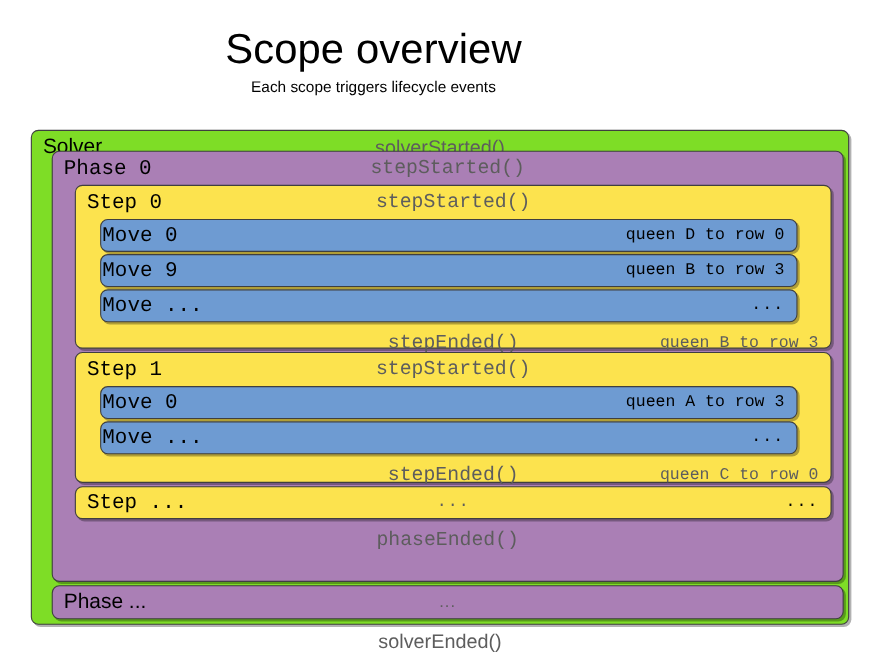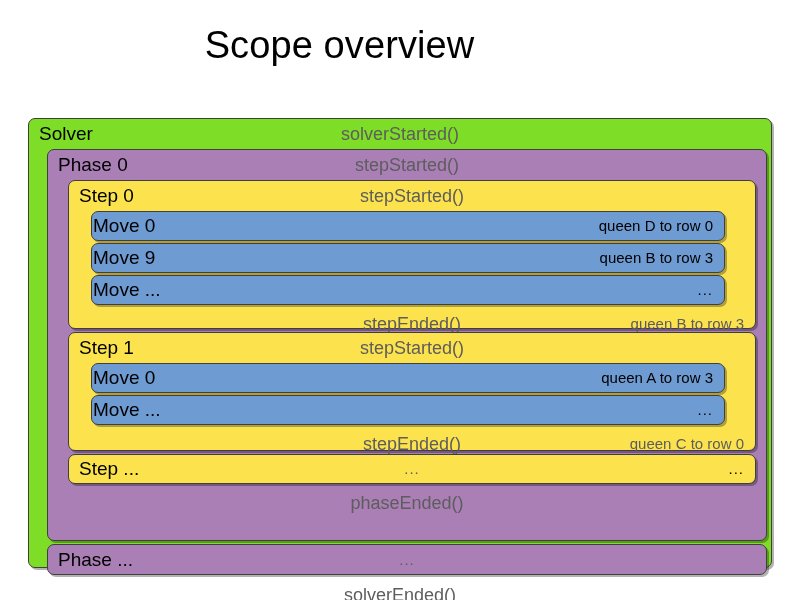--- a/index.html
+++ b/index.html
@@ -142,34 +142,35 @@
   }
   .move-box .row { height: 28px; line-height: 28px; }
   .move-box .row .name { font-size: 19px; left: 1px; }
   .move-box .row .detail { font-size: 15px; right: 11px; }
 </style>
 </head>
 <body>
 
 <div id="header">
   <div id="page-title">Scope overview</div>
+  <div id="page-subtitle">Each scope triggers lifecycle events</div>
 </div>
 
 <div id="diagram">
 
   <div class="scope solver" style="height:450px;">
 
-    <div class="row" style="height:30px;">
+    <div class="row" style="height:18px;">
       <span class="name">Solver</span>
       <span class="event">solverStarted()</span>
     </div>
 
     <div class="inner-wrap phase-wrap">
 
-      <div class="scope phase" style="height:392px;">
+      <div class="scope phase" style="height:392px;font-family:Liberation Mono, monospace;">
 
         <div class="row" style="height:30px;">
           <span class="name">Phase 0</span>
           <span class="event">stepStarted()</span>
         </div>
 
         <div class="inner-wrap step-wrap">
 
           <div class="scope step" style="height:149px;">
             <div class="row" style="height:30px;">

